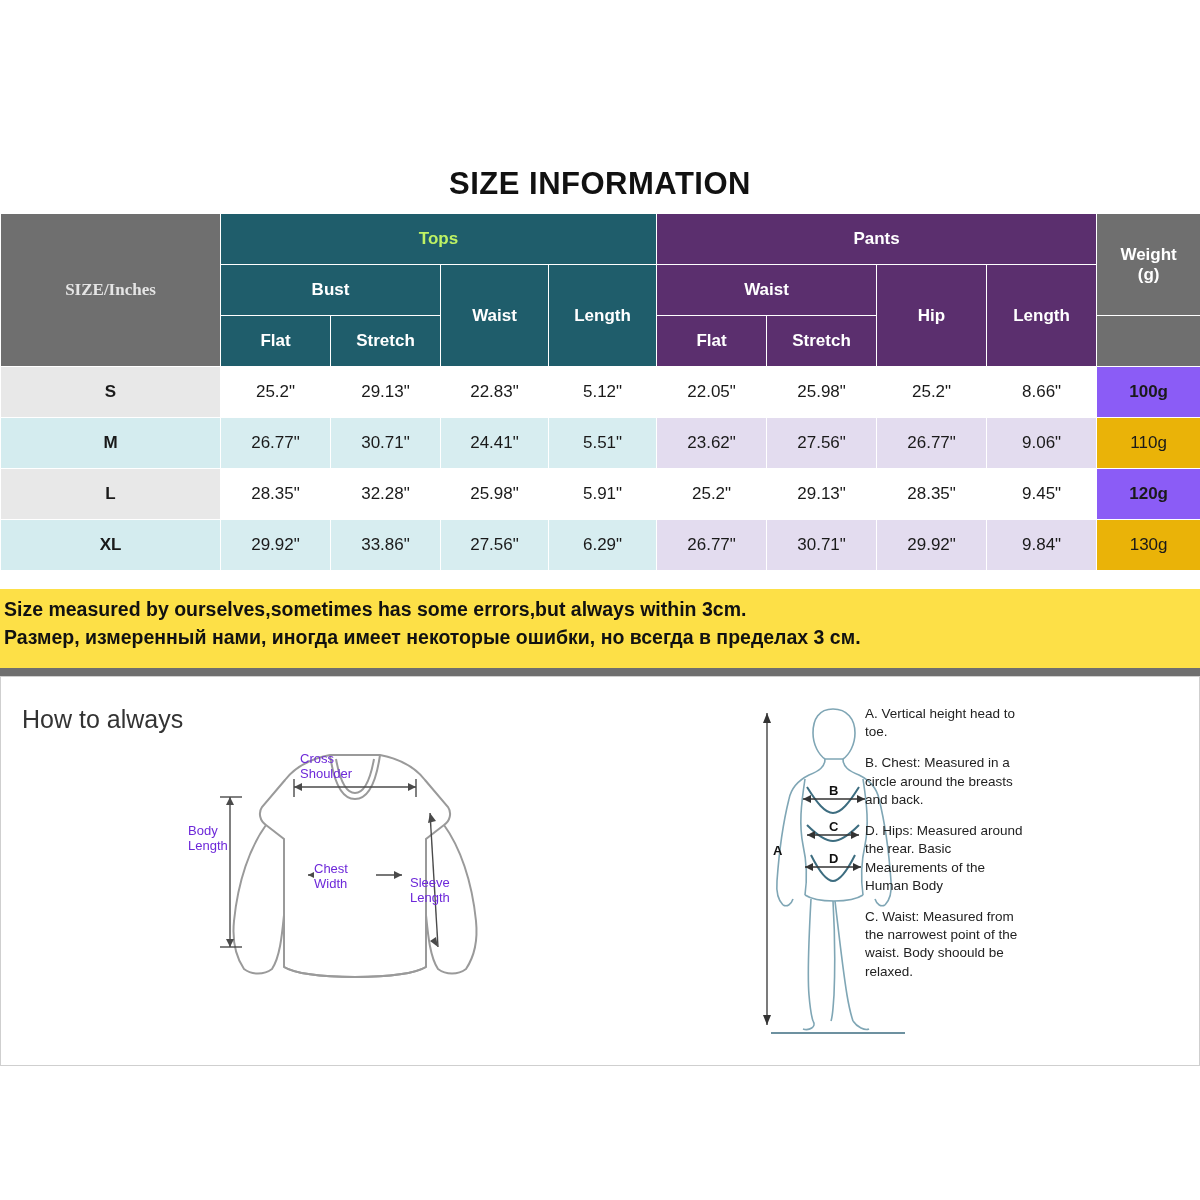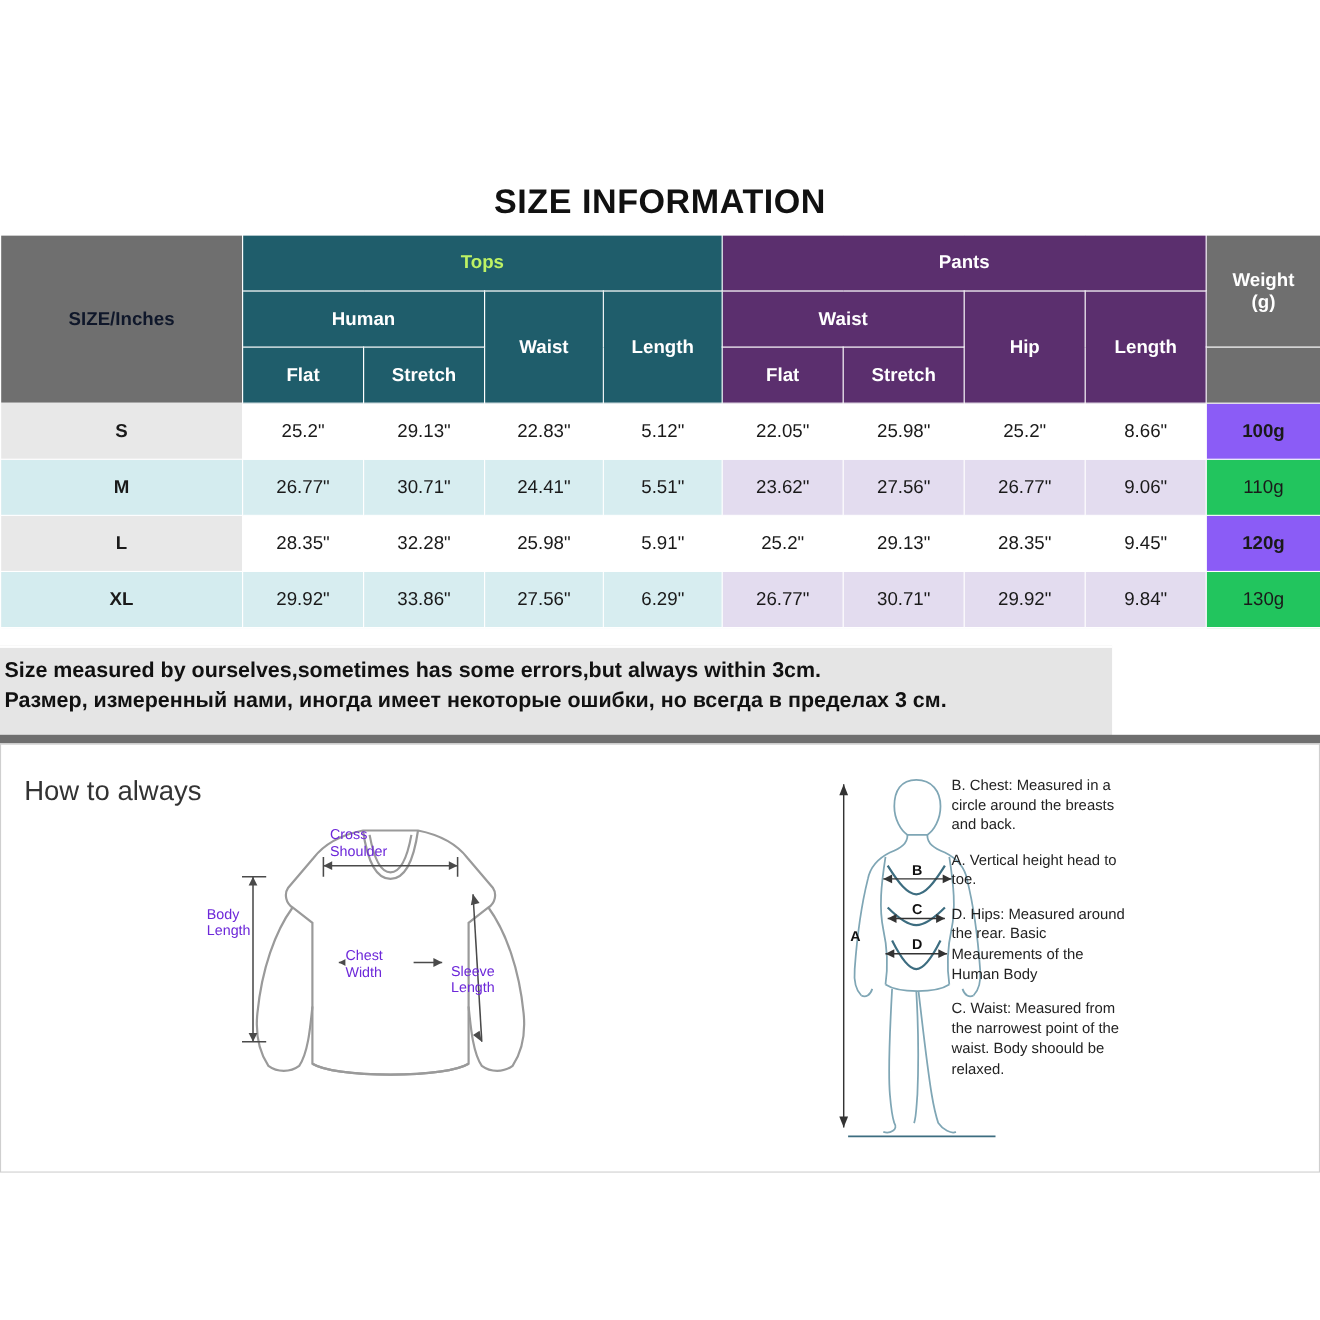--- a/index.html
+++ b/index.html
@@ -47,23 +47,24 @@
   table.size-table td, table.size-table th {
     border: 1px solid #ffffff;
     text-align: center;
     vertical-align: middle;
     font-size: 17px;
     padding: 0;
     height: 50px;
   }
   .hdr-size {
     background: #6f6f6f;
-    color: #0f172a;
+    color: #e5e5e5;
     font-weight: bold;
     font-size: 21px;
+    font-family: Liberation Serif, serif;
   }
   .hdr-tops {
     background: #1f5d6b;
     color: #bef264;
     font-weight: bold;
     font-size: 20px;
   }
   .hdr-tops-sub {
     background: #1f5d6b;
     color: #ffffff;
@@ -97,29 +98,29 @@
   .row-label-even {
     background: #d4ecef;
     font-weight: bold;
     font-size: 20px;
   }
   .cell-tops-odd { background: #ffffff; }
   .cell-tops-even { background: #d7edf0; }
   .cell-pants-odd { background: #ffffff; }
   .cell-pants-even { background: #e3dcef; }
   .cell-weight-odd { background: #8b5cf6; font-weight: bold; }
-  .cell-weight-even { background: #22c55e; }
+  .cell-weight-even { background: #eab308; }
 
   .note {
     position: absolute;
     left: 0;
     top: 587px;
-    width: 1011px;
+    width: 1200px;
     height: 83px;
-    background: #e5e5e5;
+    background: #fde047;
     border-top: 2px solid #ffffff;
     padding: 6px 4px 0 4px;
     box-sizing: border-box;
   }
   .note div {
     font-size: 19.5px;
     font-weight: bold;
     color: #111;
     line-height: 1.45;
     white-space: nowrap;
@@ -207,21 +208,21 @@
         <tr>
           <td class="hdr-size" rowspan="3">SIZE/Inches</td>
           <td class="hdr-tops" colspan="4">Tops</td>
           <td class="hdr-pants" colspan="4">Pants</td>
           <td class="hdr-weight" rowspan="2">
             <span>Weight</span><br>
             <span>(g)</span>
           </td>
         </tr>
         <tr>
-          <td class="hdr-tops-sub" colspan="2">Human</td>
+          <td class="hdr-tops-sub" colspan="2">Bust</td>
           <td class="hdr-tops-sub" rowspan="2">Waist</td>
           <td class="hdr-tops-sub" rowspan="2">Length</td>
           <td class="hdr-pants-sub" colspan="2">Waist</td>
           <td class="hdr-pants-sub" rowspan="2">Hip</td>
           <td class="hdr-pants-sub" rowspan="2">Length</td>
         </tr>
         <tr>
           <td class="hdr-tops-sub">Flat</td>
           <td class="hdr-tops-sub">Stretch</td>
           <td class="hdr-pants-sub">Flat</td>
@@ -388,19 +389,19 @@
     </g>
     <g font-family="Liberation Sans" font-size="13" font-weight="bold" fill="#111">
       <text x="18" y="160">A</text>
       <text x="74" y="100">B</text>
       <text x="74" y="136">C</text>
       <text x="74" y="168">D</text>
     </g>
   </svg>
 
   <div class="right-text">
+    <p>A. Vertical height head to toe.</p>
     <p>B. Chest: Measured in a circle around the breasts and back.</p>
-    <p>A. Vertical height head to toe.</p>
     <p>D. Hips: Measured around the rear. Basic Meaurements of the Human Body</p>
     <p>C. Waist: Measured from the narrowest point of the waist. Body shoould be relaxed.</p>
   </div>
 
 </div>
 
 </body></html>

